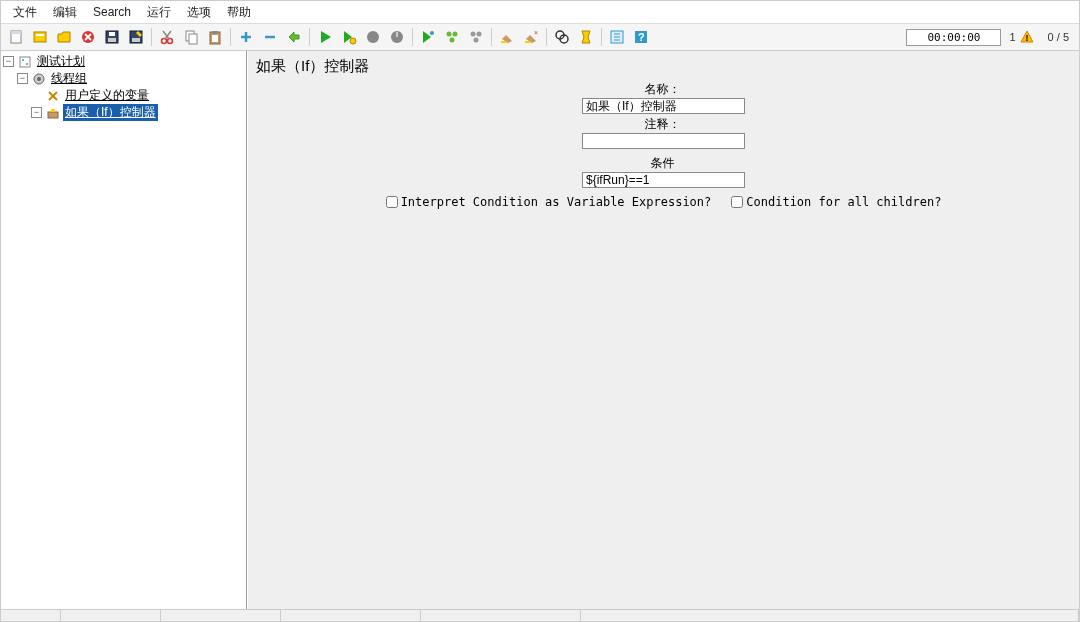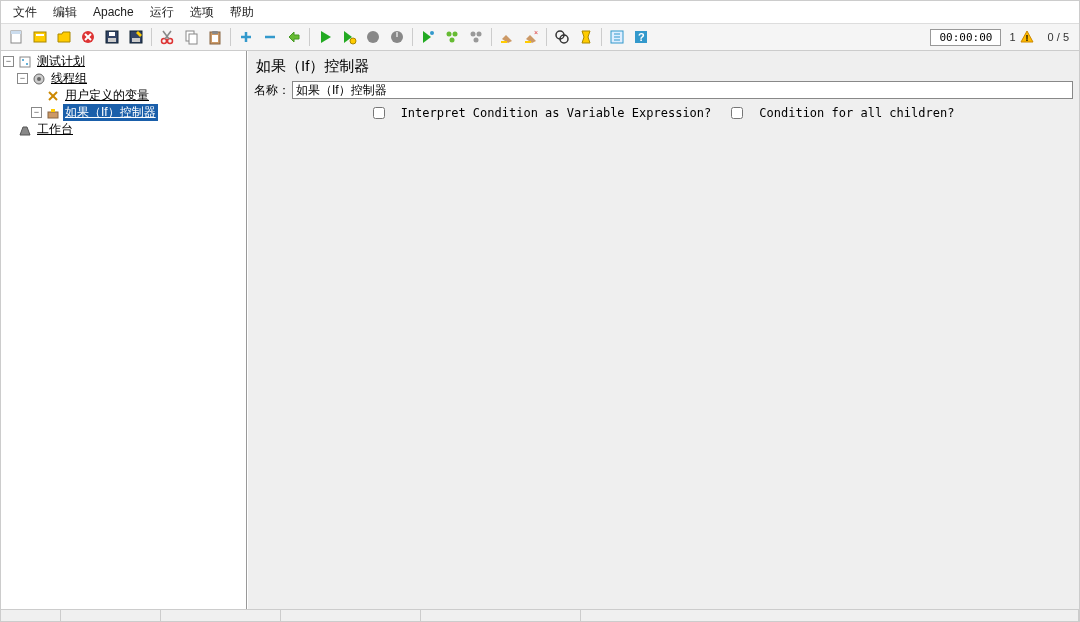--- a/index.html
+++ b/index.html
@@ -9,55 +9,55 @@
 .titlebar .app-icon { width: 14px; height: 14px; margin-right: 6px; }
 .titlebar .title { flex: 1; font-size: 12px; color: #333; }
 .titlebar .winbtns { display: flex; gap: 16px; }
 .titlebar .winbtn { width: 30px; height: 20px; display: flex; align-items: center; justify-content: center; color: #333; cursor: default; }
 .menubar { height: 22px; display: flex; align-items: center; padding: 0 6px; gap: 4px; background: #fff; }
 .menubar .menu-item { padding: 6px 6px; font-size: 12px; color: #222; cursor: default; }
 .toolbar { height: 28px; display: flex; align-items: center; padding: 0 4px; gap: 2px; background: #f5f5f5; border-top: 1px solid #ddd; border-bottom: 1px solid #ccc; }
 .toolbar .tbtn { width: 22px; height: 22px; display: flex; align-items: center; justify-content: center; border: 1px solid transparent; cursor: default; }
 .toolbar .sep { width: 1px; height: 18px; background: #ccc; margin: 0 2px; }
 .toolbar .spacer { flex: 1; }
-.toolbar .timebox { border: 1px solid #999; padding: 1px 8px; font-family: monospace; font-size: 11px; background: #fff; }
+.toolbar .timebox { border: 1px solid #999; padding: 1px 20px; font-family: monospace; font-size: 11px; background: #fff; }
 .toolbar .stat { margin: 0 6px; font-size: 11px; color: #333; display: flex; align-items: center; gap: 4px; }
 .content { flex: 1; display: flex; overflow: hidden; }
 .tree-panel { width: 246px; background: #fff; border-right: 1px solid #999; overflow: auto; padding: 2px 0; }
 .tree ul { list-style: none; padding-left: 14px; }
 .tree > ul { padding-left: 2px; }
 .tree li { white-space: nowrap; }
 .tree .node { display: flex; align-items: center; height: 17px; font-size: 12px; color: #000; cursor: default; }
 .tree .toggle { width: 11px; height: 11px; border: 1px solid #888; display: inline-flex; align-items: center; justify-content: center; font-size: 9px; line-height: 1; margin-right: 3px; background: #fff; color: #555; }
 .tree .toggle.blank { border: none; background: none; }
 .tree .ticon { width: 16px; height: 16px; margin-right: 2px; display: inline-flex; align-items: center; justify-content: center; }
 .tree .label { padding: 0 2px; text-decoration: underline; }
 .tree .label.selected { background: #1a5faa; color: #fff; }
 .main-panel { flex: 1; background: #efefef; display: flex; flex-direction: column; border-left: 1px solid #fff; }
 .main-panel .heading { font-size: 15px; padding: 6px 8px 4px; color: #000; background: #efefef; }
-.main-panel .form-row { display: flex; align-items: center; padding: 1px 6px; }
+.main-panel .form-row { display: flex; align-items: center; padding: 1px 6px; flex-direction: column; }
 .main-panel .form-label { font-size: 12px; color: #000; margin-right: 2px; white-space: nowrap; }
 .main-panel .form-input { flex: 1; height: 18px; border: 1px solid #888; background: #fff; font-size: 12px; padding: 0 3px; font-family: inherit; }
 .main-panel .checks { display: flex; justify-content: center; gap: 20px; padding: 6px 0; font-family: "SimSun", monospace; font-size: 12px; color: #000; }
-.main-panel .check { display: flex; align-items: center; gap: 16px; }
+.main-panel .check { display: flex; align-items: center; gap: 3px; }
 .main-panel .check input { width: 12px; height: 12px; }
 .statusbar { height: 12px; background: #f0f0f0; border-top: 1px solid #ccc; display: flex; }
 .statusbar .seg { height: 100%; border-right: 1px solid #ccc; }
 svg { display: block; }
 </style>
 </head>
 <body>
 
 <div class="window">
 
 
   <div class="menubar">
     <div class="menu-item">文件</div>
     <div class="menu-item">编辑</div>
-    <div class="menu-item">Apache</div>
+    <div class="menu-item">Search</div>
     <div class="menu-item">运行</div>
     <div class="menu-item">选项</div>
     <div class="menu-item">帮助</div>
   </div>
 
   <div class="toolbar">
     <div class="tbtn">
         <svg width="16" height="16">
           <rect x="3" y="2" width="10" height="12" fill="#fff" stroke="#888"></rect>
           <rect x="3" y="2" width="10" height="3" fill="#cde"></rect>
@@ -283,40 +283,37 @@
                             <rect x="5" y="3" width="4" height="3" fill="#fc0"></rect>
                           </svg>
                         </span>
                       <span class="label selected">如果（If）控制器</span>
                     </div>
                   </li>
                 </ul>
               </li>
             </ul>
           </li>
-          <li>
-            <div class="node">
-              <span class="toggle blank"></span>
-              <span class="ticon">
-                  <svg width="14" height="14">
-                    <path d="M2 12 L5 4 L9 4 L12 12 Z" fill="#888" stroke="#555"></path>
-                  </svg>
-                </span>
-              <span class="label">工作台</span>
-            </div>
-          </li>
         </ul>
       </div>
     </div>
 
     <div class="main-panel">
       <div class="heading">如果（If）控制器</div>
       <div class="form-row">
         <span class="form-label">名称：</span>
         <input class="form-input" type="text" value="如果（If）控制器" style="">
+      </div>
+      <div class="form-row">
+        <span class="form-label">注释：</span>
+        <input class="form-input" type="text" value="" style="">
+      </div>
+      <div class="form-row" style="margin-top:4px;">
+        <span class="form-label">条件</span>
+        <input class="form-input" type="text" value="${ifRun}==1" style="">
       </div>
       <div class="checks">
         <label class="check">
           <input type="checkbox" style="">
           <span>Interpret Condition as Variable Expression?</span>
         </label>
         <label class="check">
           <input type="checkbox" style="">
           <span>Condition for all children?</span>
         </label>

